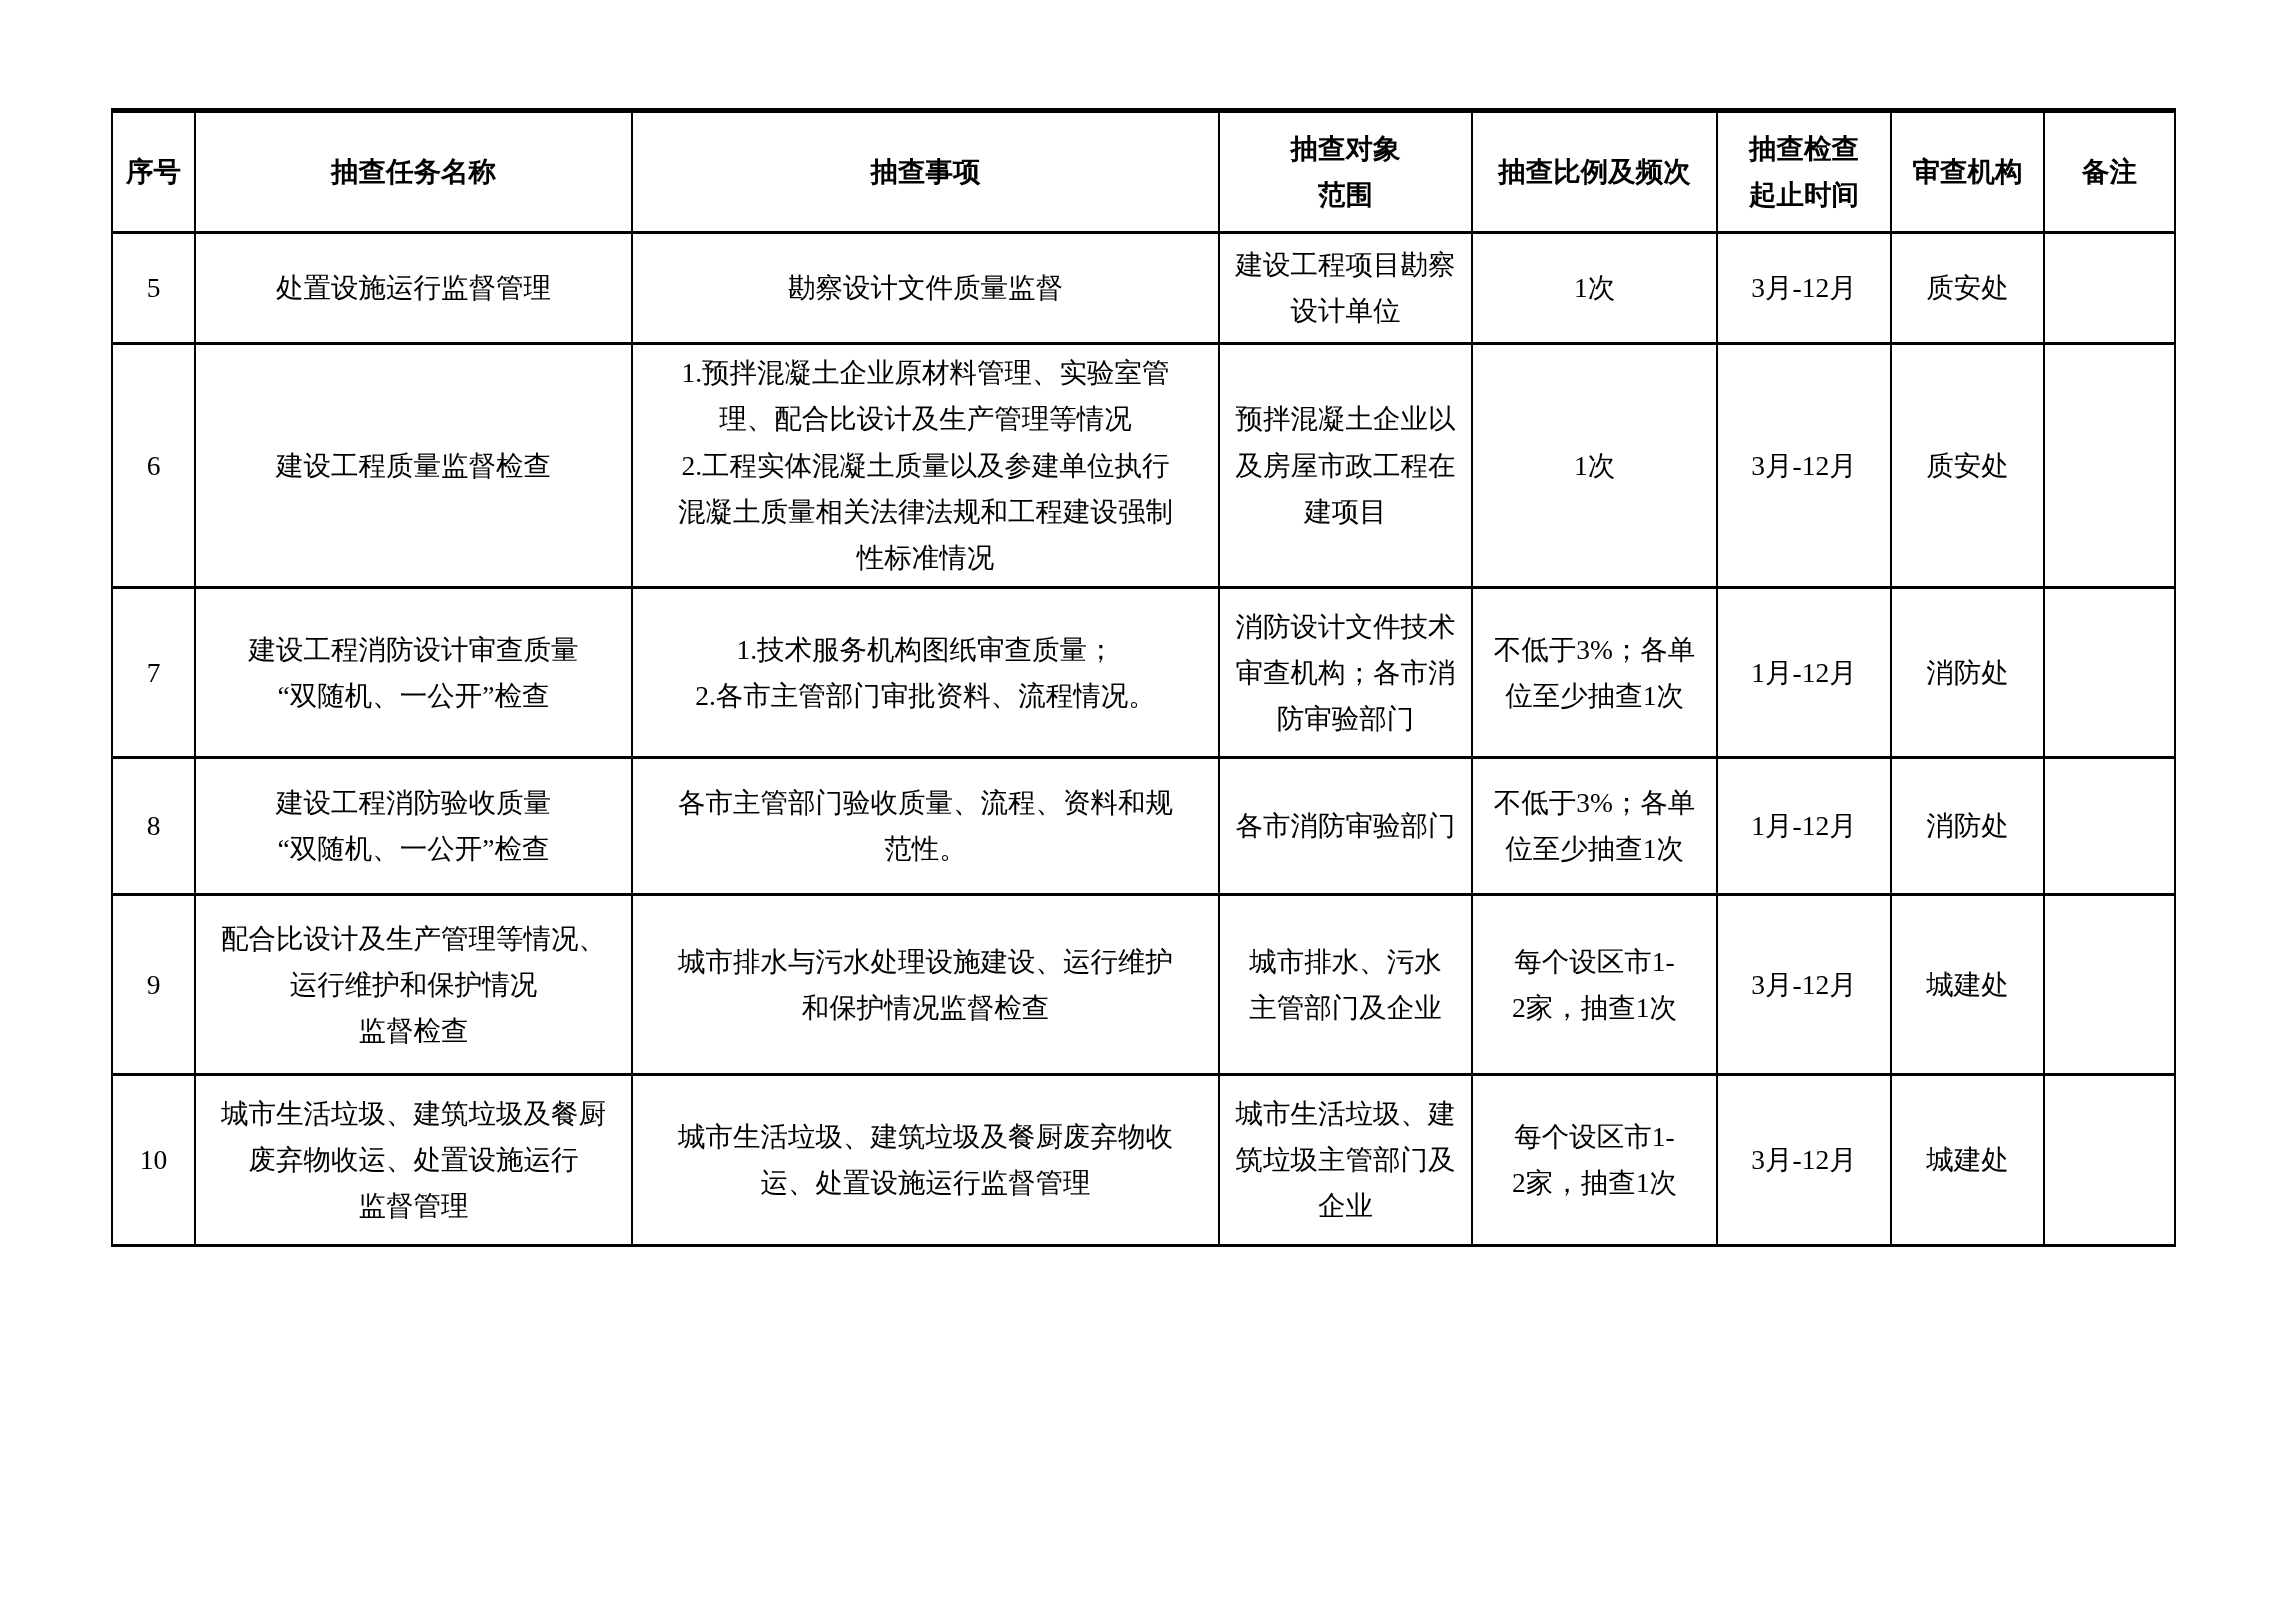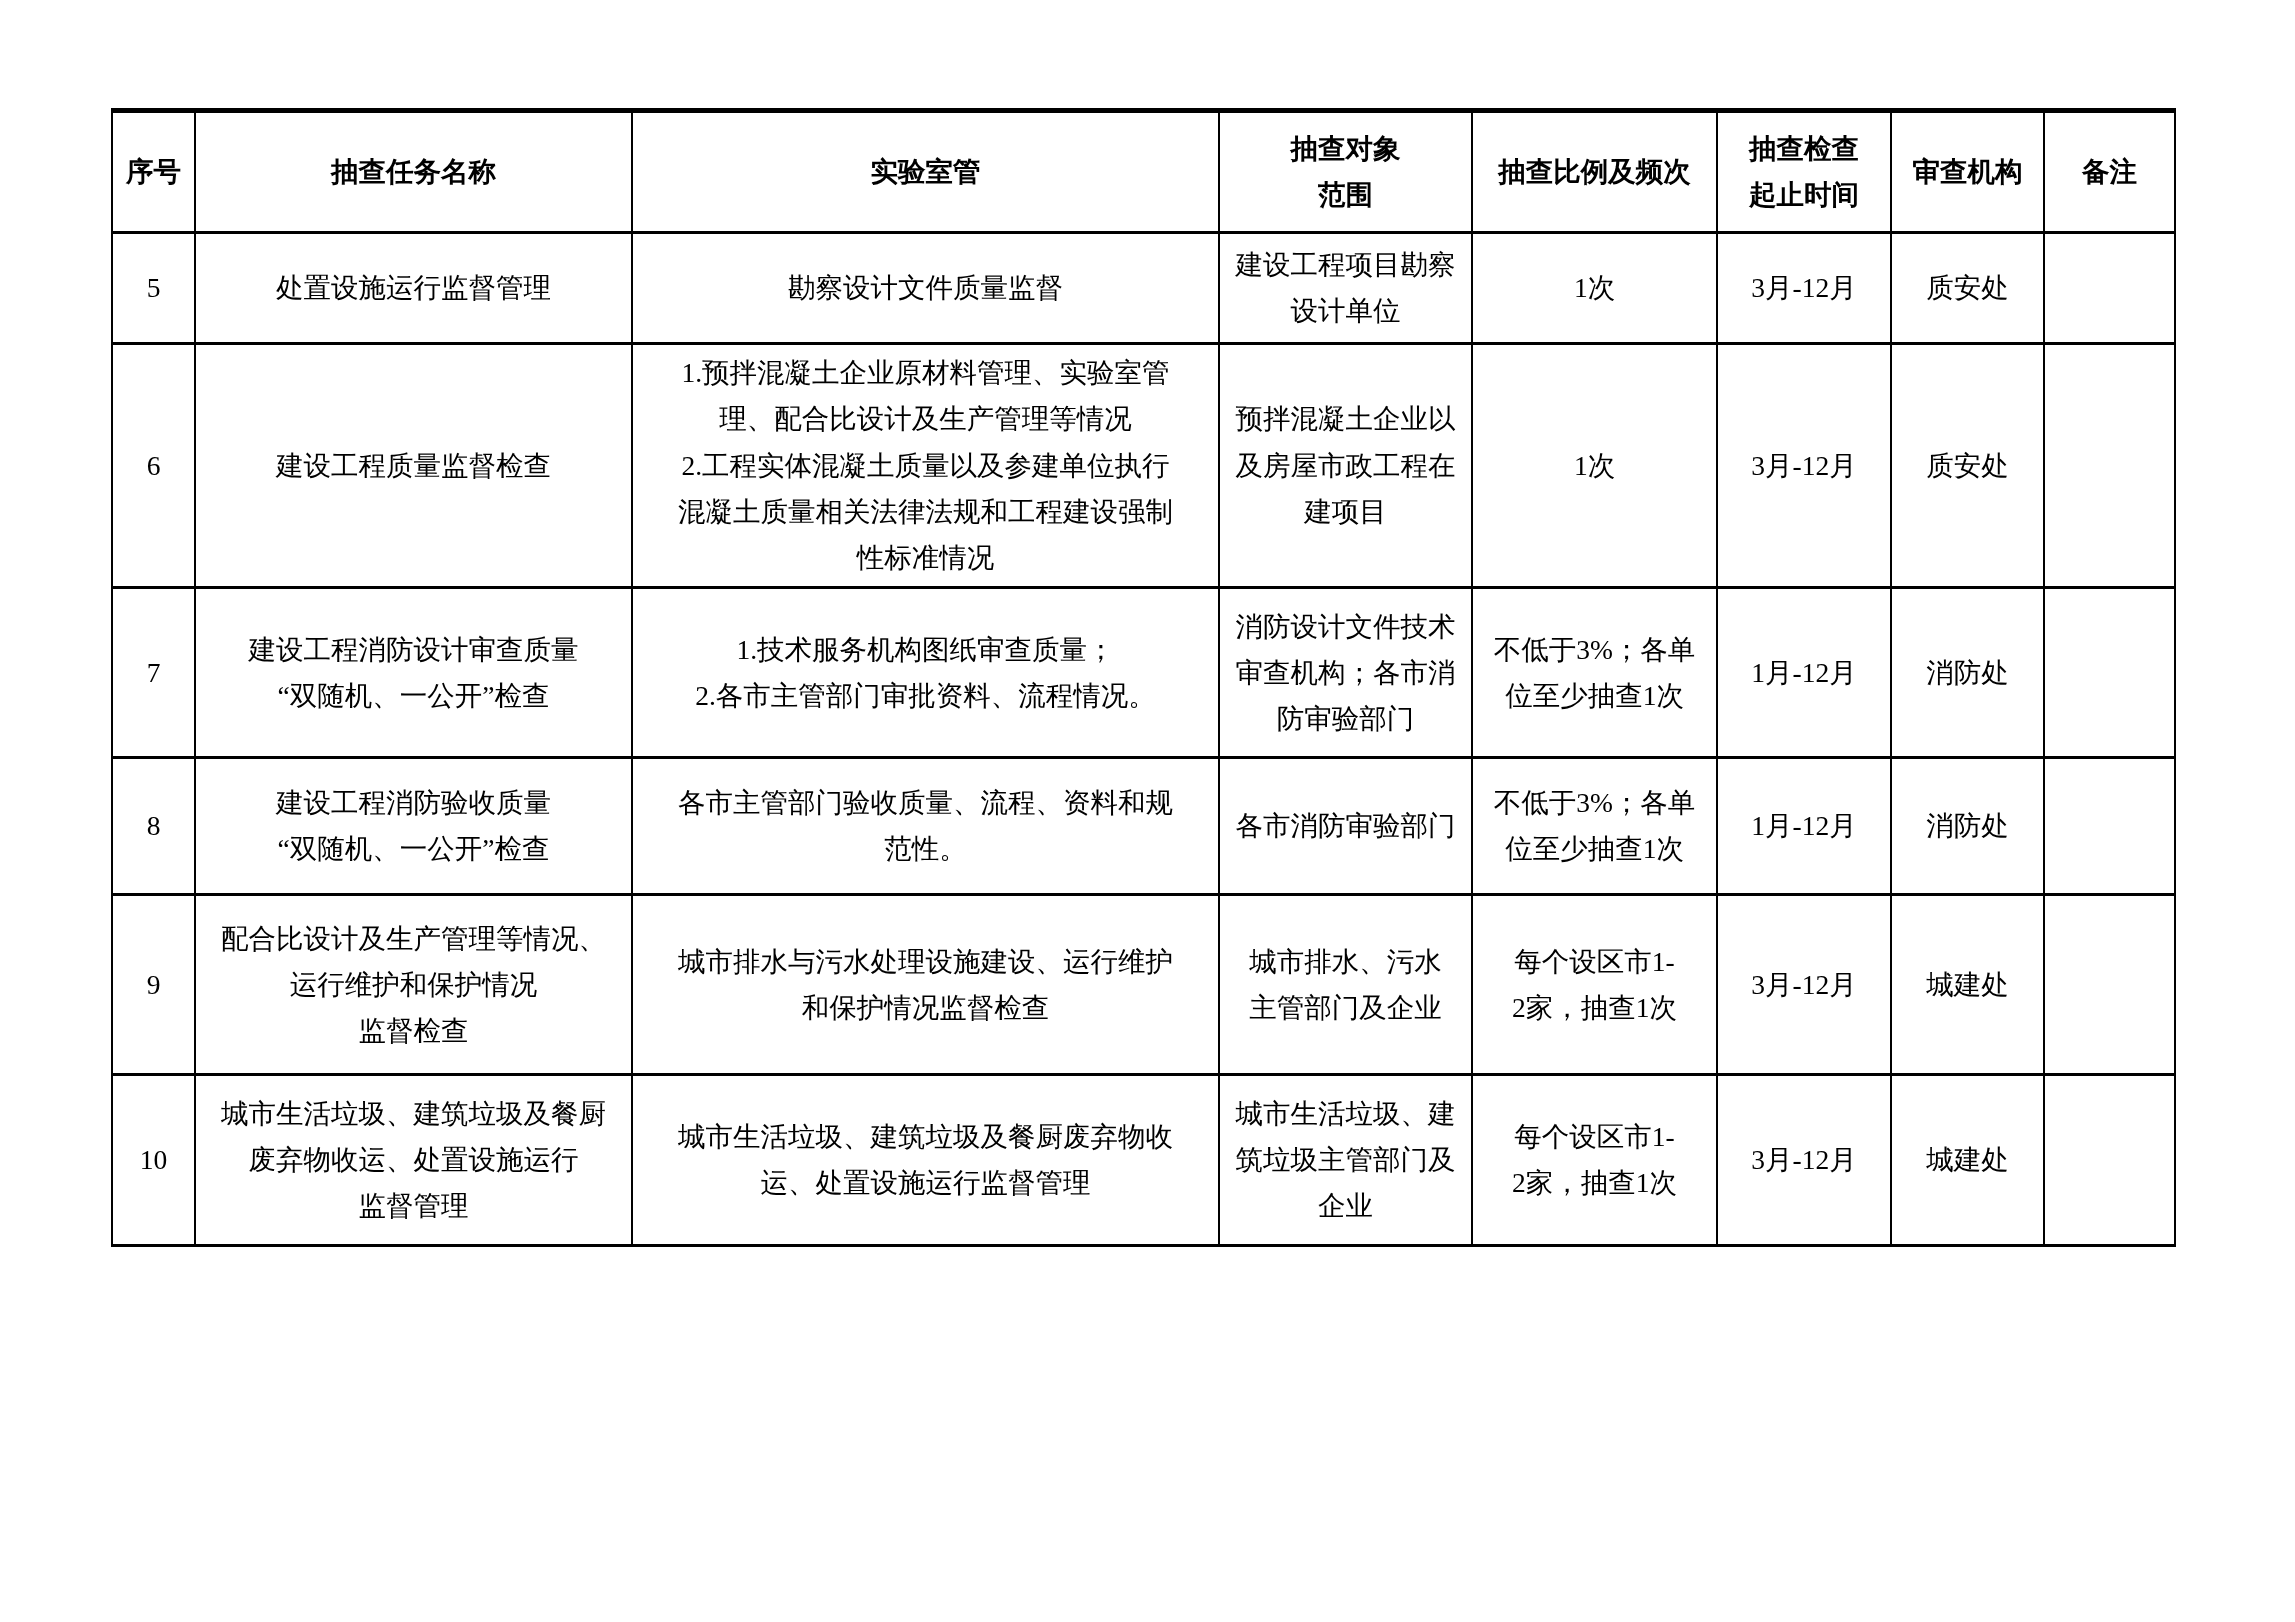--- a/index.html
+++ b/index.html
@@ -80,21 +80,21 @@
         <col class="col-scope">
       <col class="col-ratio">
         <col class="col-time">
         <col class="col-dept">
         <col class="col-note">
     </colgroup>
     <thead>
       <tr class="row-header">
         <th>序号</th>
         <th>抽查任务名称</th>
-        <th>实验室管</th>
+        <th>抽查事项</th>
         <th>抽查对象
 范围</th>
         <th>抽查比例及频次</th>
         <th>抽查检查
 起止时间</th>
         <th>审查机构</th>
         <th>备注</th>
       </tr>
     </thead>
     <tbody>

